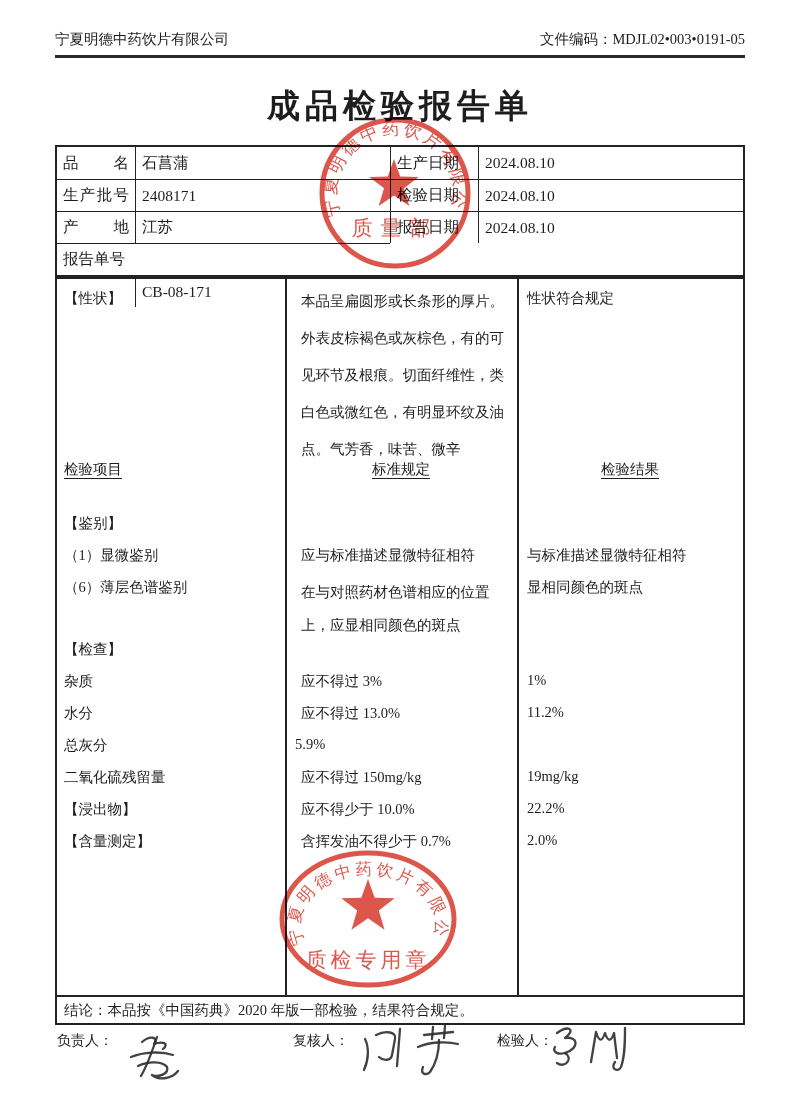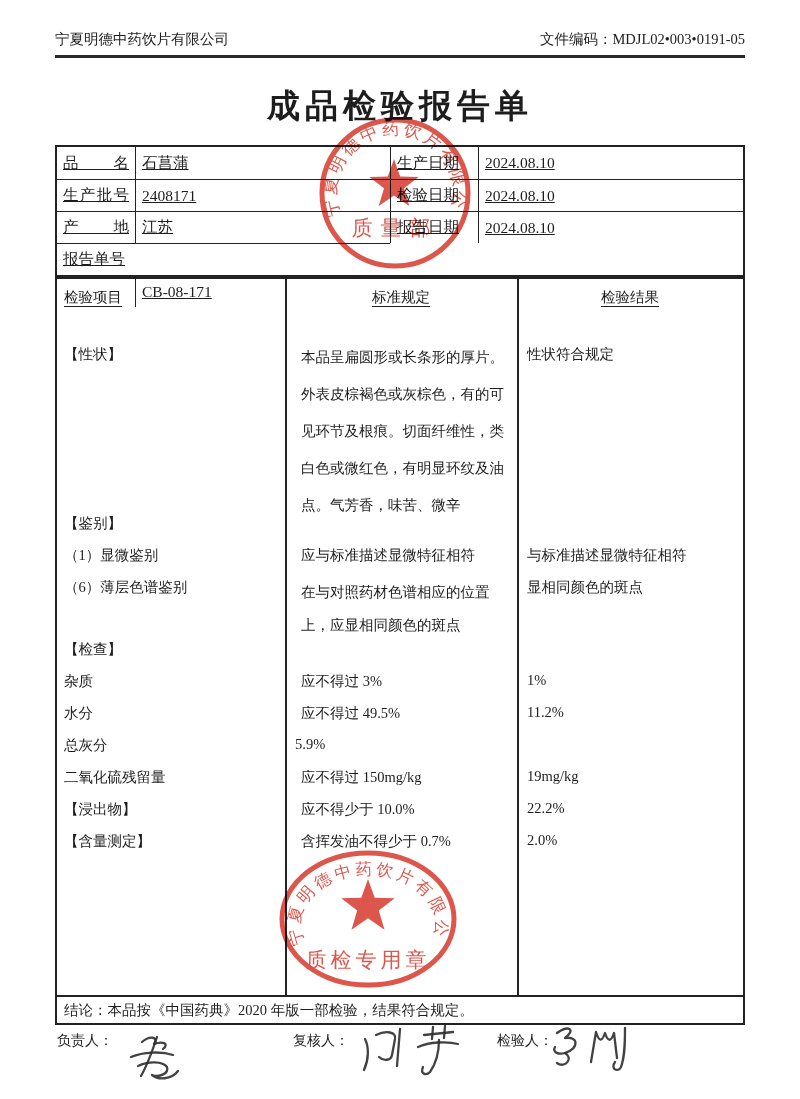--- a/index.html
+++ b/index.html
@@ -14,21 +14,21 @@
   
   .doc-title{position:absolute;left:0;top:84px;width:800px;text-align:center;
              font-size:33px;font-weight:bold;letter-spacing:5px;}
 
   
   .info-table{position:absolute;left:55px;top:145px;width:690px;height:132px;
               border:2px solid #222;box-sizing:border-box;display:grid;
               grid-template-columns:78px 255px 88px 1fr;grid-auto-rows:32px;
               font-size:15.5px;}
   .info-table .cell{display:flex;align-items:center;padding:0 6px;box-sizing:border-box;
-                    white-space:nowrap;overflow:visible;text-decoration:underline;}
+                    white-space:nowrap;overflow:visible;}
   .info-table .bl{border-left:1.5px solid #222;}
   .info-table .bt{border-top:1.5px solid #222;}
   .jlabel{display:block;width:100%;text-align:justify;text-align-last:justify;}
   .span2{grid-column:1 / 3;}
   .span2v{grid-column:2 / 5;}
 
   
   .main-table{position:absolute;left:55px;top:277px;width:690px;height:718px;
               box-sizing:border-box;border:2px solid #222;border-bottom:none;
               font-size:14.5px;}
@@ -106,31 +106,31 @@
     <div class="cell bl bt">2024.08.10</div>
 
     <div class="cell bt span2">报告单号</div>
     <div class="cell bl bt span2v">CB-08-171</div>
   </div>
 
   <div class="main-table">
     <div class="vline v1"></div>
     <div class="vline v2"></div>
 
+    <div class="trow r-xz">
+      <div class="tcell c-item">【性状】</div>
+      <div class="tcell c-std">本品呈扁圆形或长条形的厚片。外表皮棕褐色或灰棕色，有的可见环节及根痕。切面纤维性，类白色或微红色，有明显环纹及油点。气芳香，味苦、微辛</div>
+      <div class="tcell c-res">性状符合规定</div>
+    </div>
+
     <div class="trow hdr-row">
       <div class="tcell c-item"><span class="u">检验项目</span></div>
       <div class="tcell hdr-center"><span class="u">标准规定</span></div>
       <div class="tcell hdr-center"><span class="u">检验结果</span></div>
     </div>
-
-    <div class="trow r-xz">
-      <div class="tcell c-item">【性状】</div>
-      <div class="tcell c-std">本品呈扁圆形或长条形的厚片。外表皮棕褐色或灰棕色，有的可见环节及根痕。切面纤维性，类白色或微红色，有明显环纹及油点。气芳香，味苦、微辛</div>
-      <div class="tcell c-res">性状符合规定</div>
-    </div>
     <div class="trow r-s">
       <div class="tcell c-item">【鉴别】</div>
       <div class="tcell c-std"></div>
       <div class="tcell c-res"></div>
     </div>
     <div class="trow r-s">
       <div class="tcell c-item">（1）显微鉴别</div>
       <div class="tcell c-std">应与标准描述显微特征相符</div>
       <div class="tcell c-res">与标准描述显微特征相符</div>
     </div>
@@ -144,21 +144,21 @@
       <div class="tcell c-std"></div>
       <div class="tcell c-res"></div>
     </div>
     <div class="trow r-s">
       <div class="tcell c-item">杂质</div>
       <div class="tcell c-std">应不得过 3%</div>
       <div class="tcell c-res">1%</div>
     </div>
     <div class="trow r-s">
       <div class="tcell c-item">水分</div>
-      <div class="tcell c-std">应不得过 49.5%</div>
+      <div class="tcell c-std">应不得过 13.0%</div>
       <div class="tcell c-res">11.2%</div>
     </div>
     <div class="trow r-s">
       <div class="tcell c-item">总灰分</div>
       <div class="tcell c-res">5.9%</div>
     </div>
     <div class="trow r-s">
       <div class="tcell c-item">二氧化硫残留量</div>
       <div class="tcell c-std">应不得过 150mg/kg</div>
       <div class="tcell c-res">19mg/kg</div>

